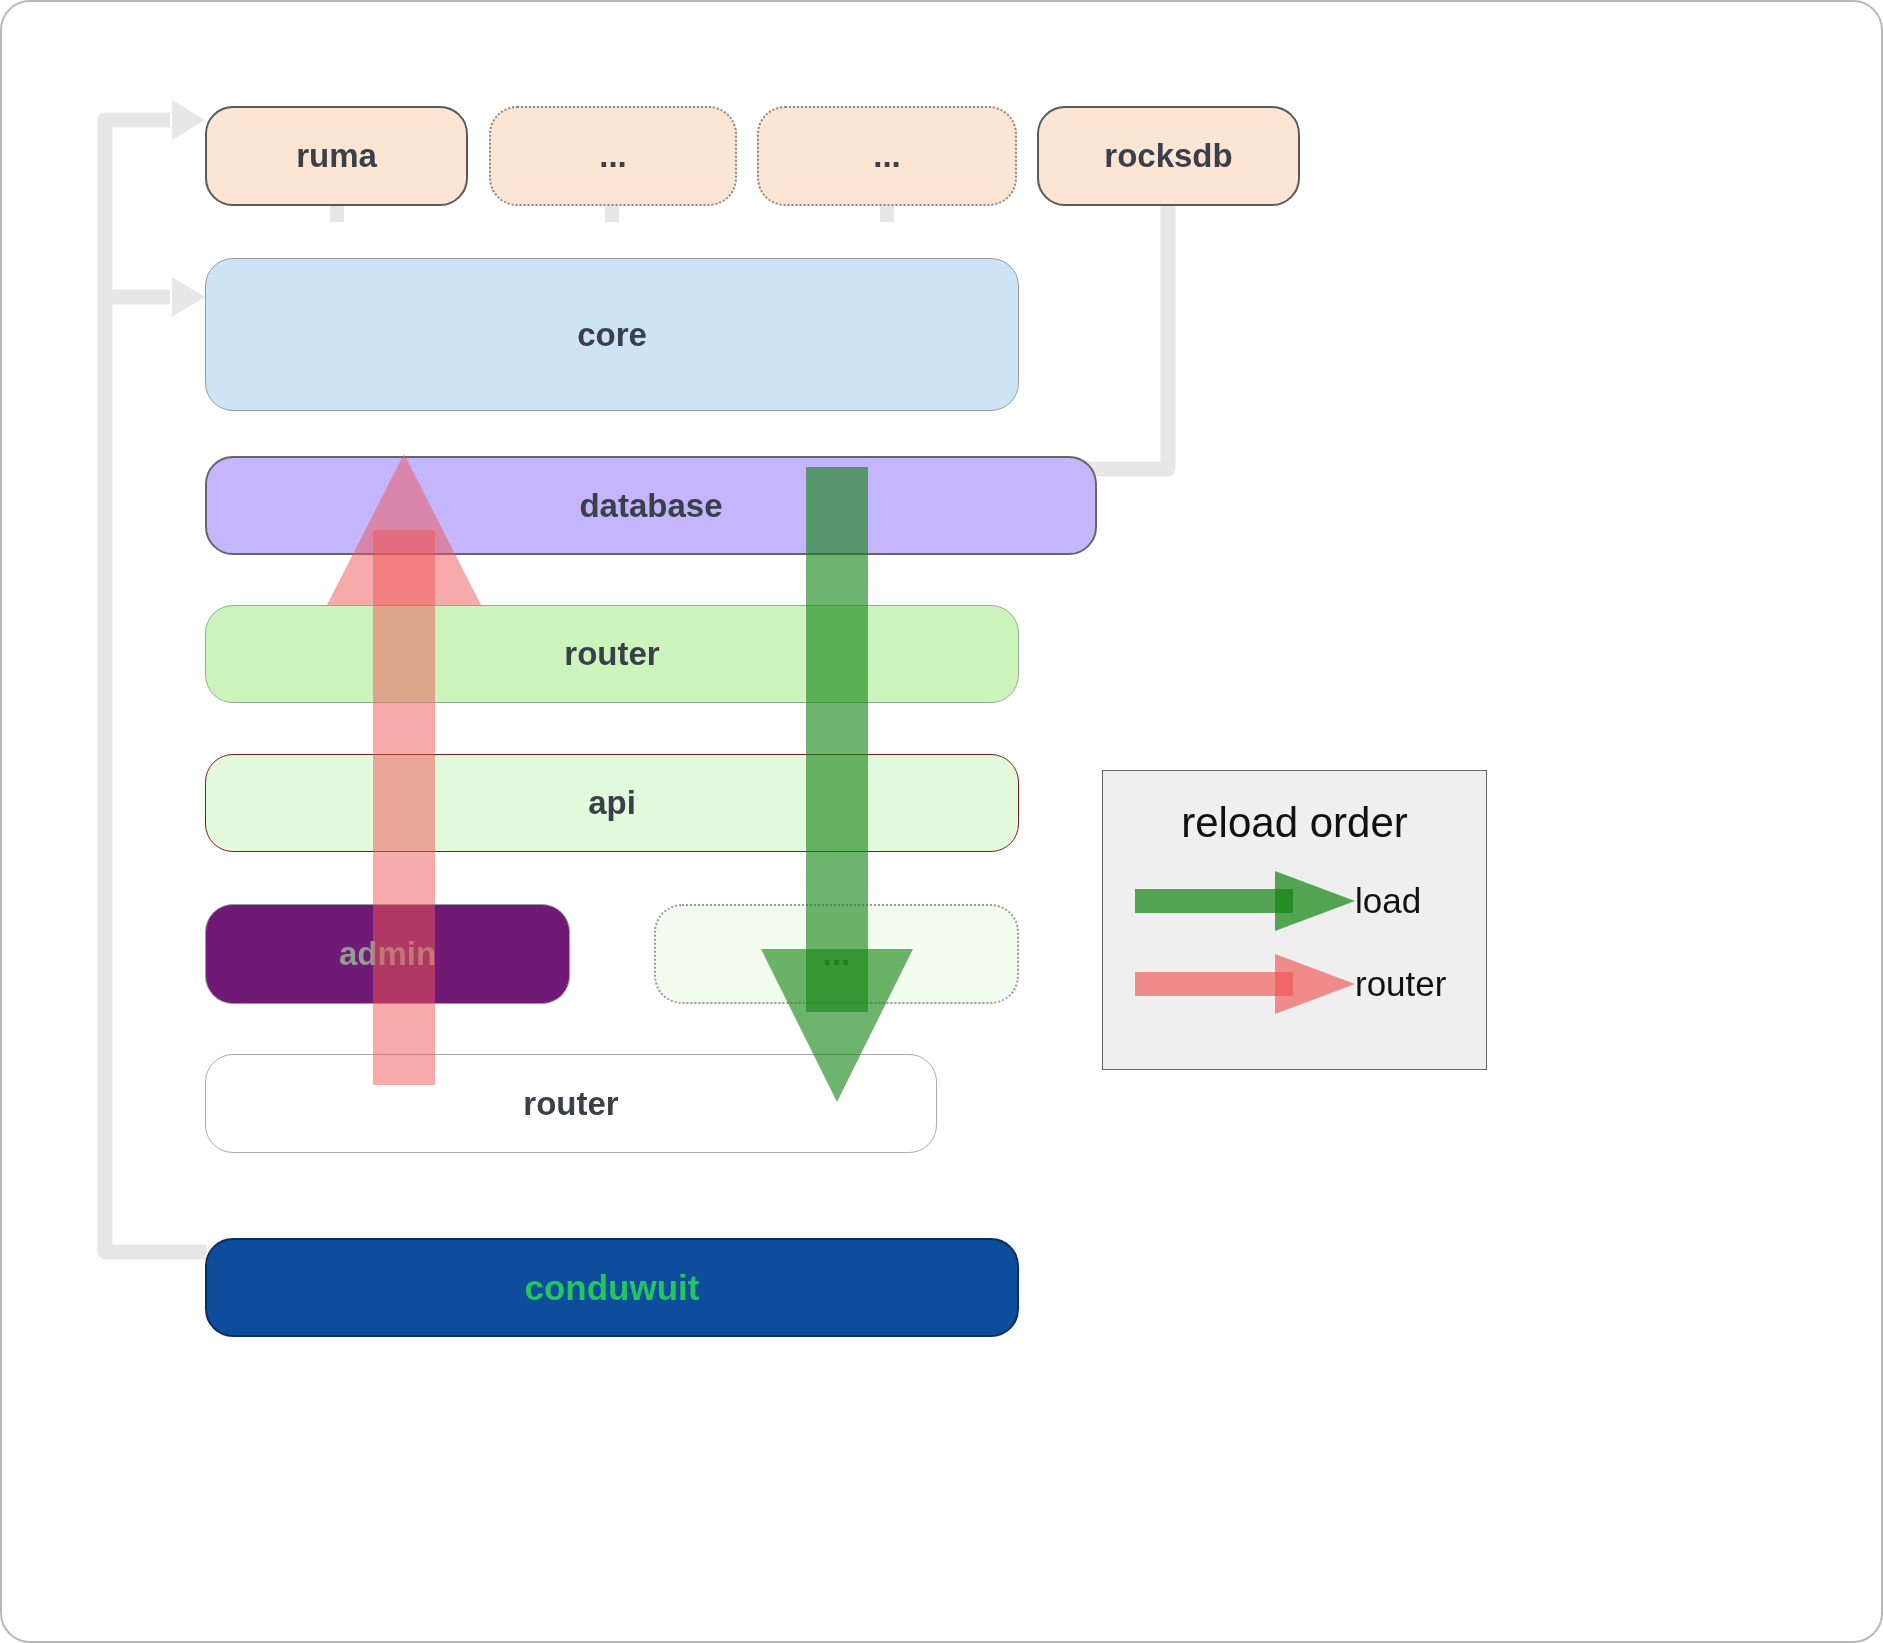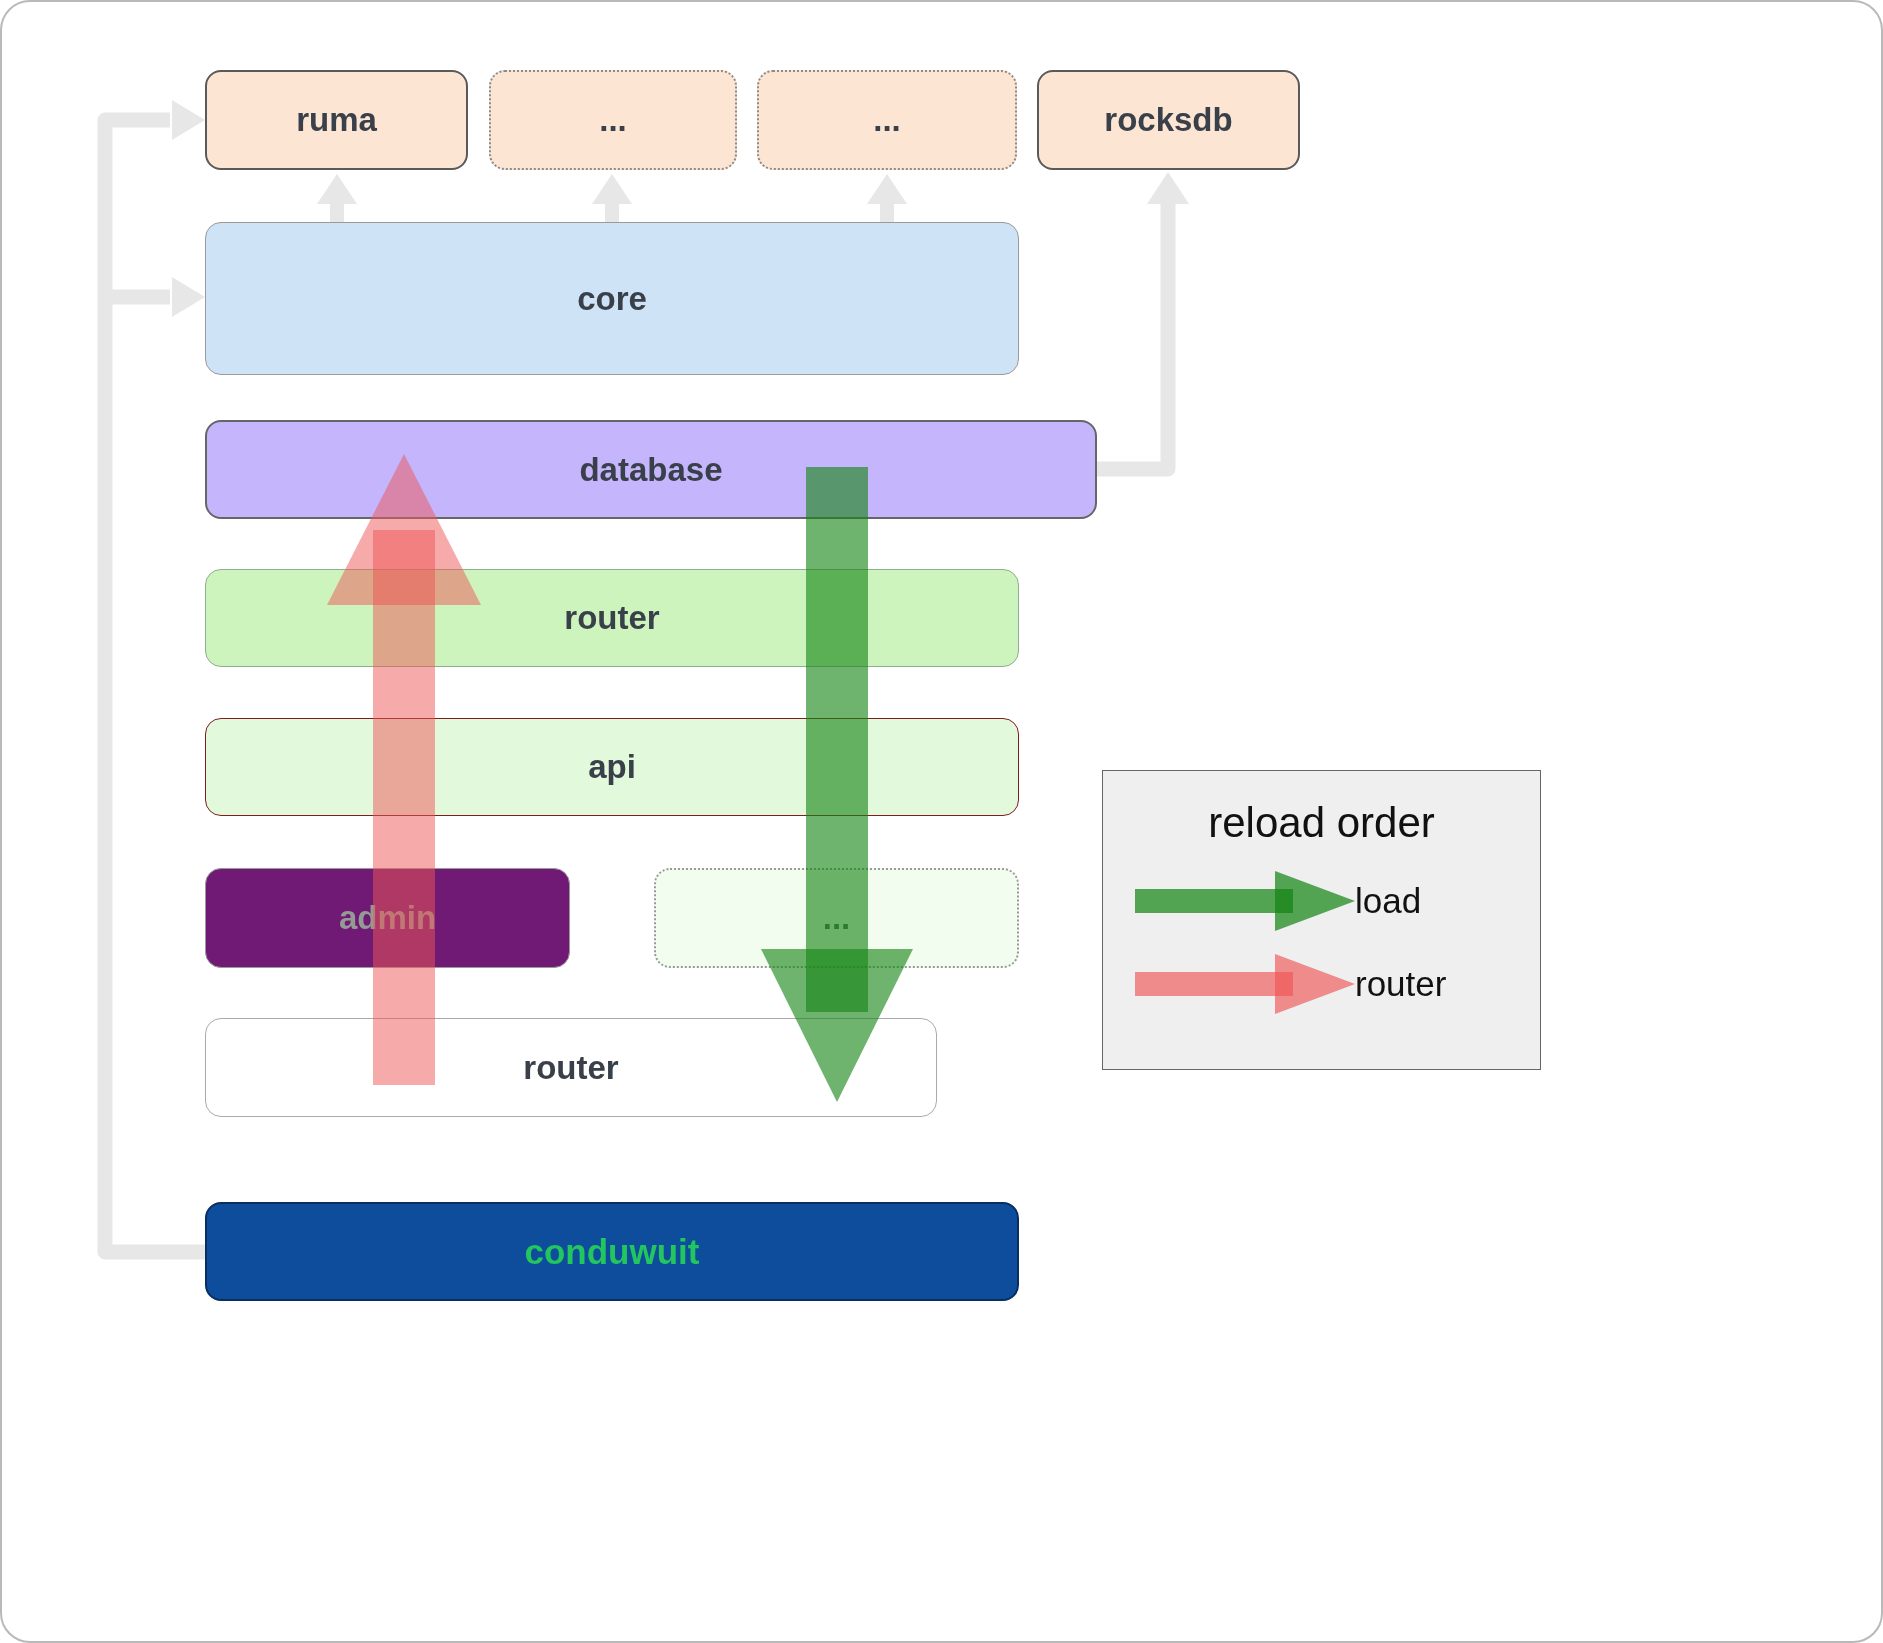--- a/index.html
+++ b/index.html
@@ -13,39 +13,40 @@
     overflow:hidden;
     font-family:"Liberation Sans", sans-serif;
   }
   svg.layer{position:absolute;left:0;top:0;width:1883px;height:1643px;}
   #connector-layer{z-index:0;}
   #overlay-layer{z-index:2;pointer-events:none;}
   .box{
     position:absolute;
     display:flex;align-items:center;justify-content:center;
     font-size:33px;font-weight:600;color:#39404a;
-    border-radius:16px;box-sizing:border-box;
+    border-radius:28px;box-sizing:border-box;
     z-index:1;
+    margin-top:36px;
   }
   .crate{background:#fce5d2;border:2px solid #5a5a5a;}
   .crate.dotted{border:2px dotted #8a8a8a;}
   .b-ruma{left:203px;top:68px;width:263px;height:100px;}
   .b-exta{left:487px;top:68px;width:248px;height:100px;}
   .b-extb{left:755px;top:68px;width:260px;height:100px;}
   .b-rocksdb{left:1035px;top:68px;width:263px;height:100px;}
   .b-core{left:203px;top:220px;width:814px;height:153px;background:#cfe3f7;border:1px solid #9a9a9a;}
   .b-database{left:203px;top:418px;width:892px;height:99px;background:#c4b5fd;border:2px solid#666;}
   .b-service{left:203px;top:567px;width:814px;height:98px;background:#cdf4bc;border:1px solid #8fae8f;}
   .b-api{left:203px;top:716px;width:814px;height:98px;background:#e3f9dc;border:1px solid #7f1d1d;}
   .b-admin{left:203px;top:866px;width:365px;height:100px;background:#701a75;border:1px solid #9a9a9a;color:#949a94;}
   .b-more{left:652px;top:866px;width:365px;height:100px;background:#f3fdef;border:2px dotted #9a9a9a;color:#52704f;}
   .b-router{left:203px;top:1016px;width:732px;height:99px;background:#ffffff;border:1px solid #aaaaaa;}
   .b-conduwuit{left:203px;top:1200px;width:814px;height:99px;background:#0d4d9c;border:2px solid #092f60;color:#22c55e;font-weight:700;font-size:35px;}
   #legend{
-    position:absolute;left:1100px;top:768px;width:439px;height:300px;
+    position:absolute;left:1100px;top:768px;width:385px;height:300px;
     background:#efefef;border:1px solid #666;box-sizing:border-box;z-index:1;
   }
   #legend .legend-title{
     position:absolute;left:0;top:28px;width:100%;
     text-align:center;font-size:42px;font-weight:500;color:#111;
   }
   #legend .legend-label{
     position:absolute;font-size:35px;color:#111;
   }
   #legend .lab-load{left:252px;top:110px;}

